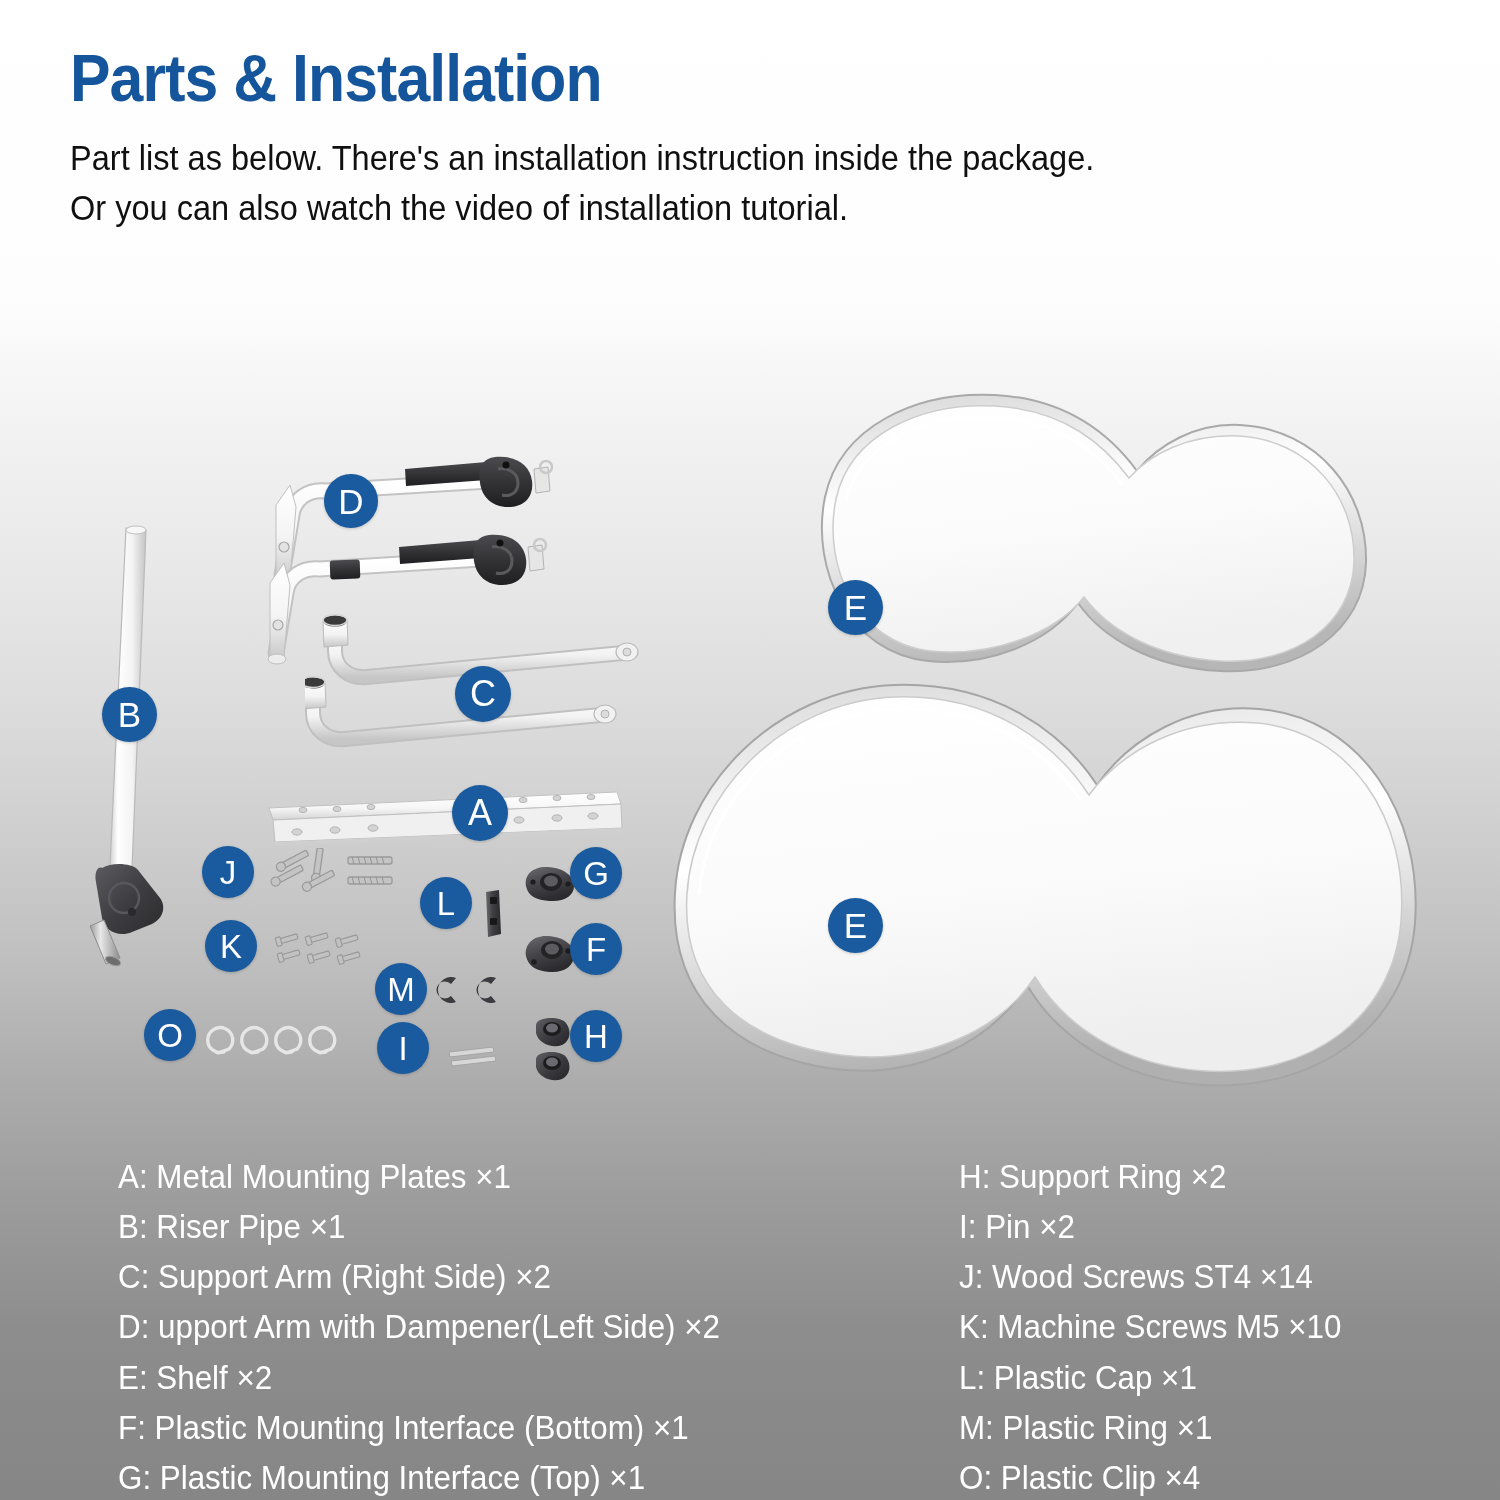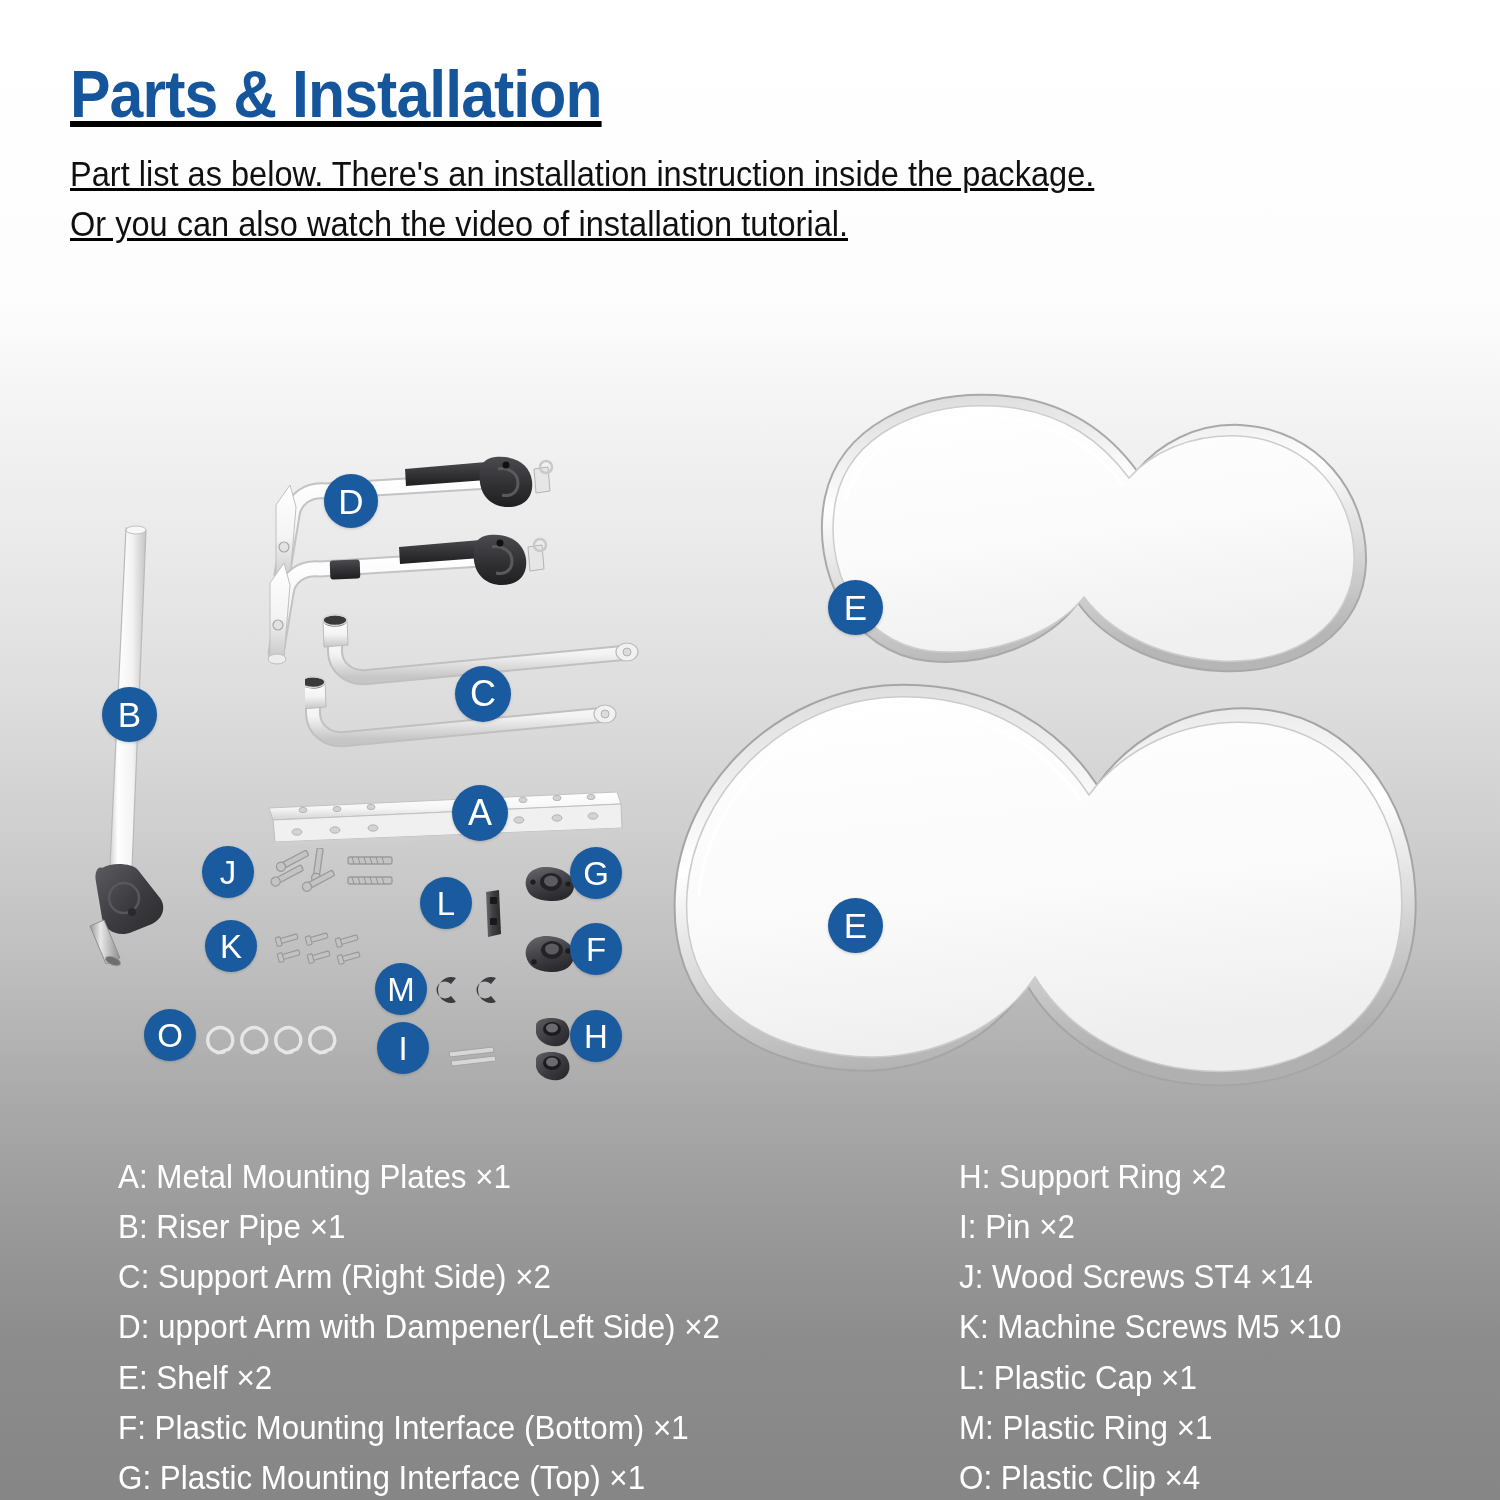--- a/index.html
+++ b/index.html
@@ -23,21 +23,21 @@
         #cfcfcf 830px,
         #bfbfbf 960px,
         #ababab 1090px,
         #9b9b9b 1210px,
         #8d8d8d 1330px,
         #888888 1440px,
         #868686 1500px);
   }
 
   
-  #header { position: absolute; left: 70px; top: 60px; width: 1380px; text-decoration: underline; }
+  #header { position: absolute; left: 70px; top: 44px; width: 1380px; }
   #title {
     color: #15559b;
     font-size: 66px;
     font-weight: bold;
     letter-spacing: -1px;
     line-height: 1.05;
     font-family: "Liberation Sans Narrow", "Liberation Sans", sans-serif;
     transform: scaleX(0.92);
     transform-origin: left center;
     white-space: nowrap;

